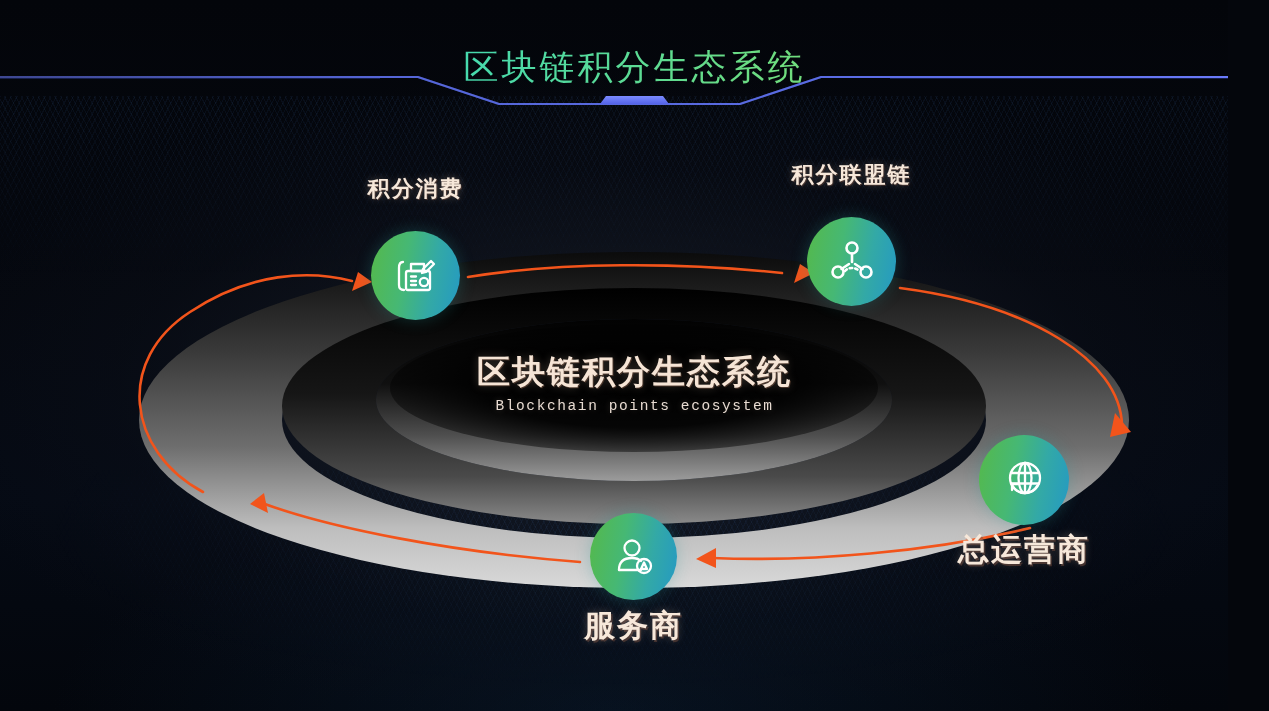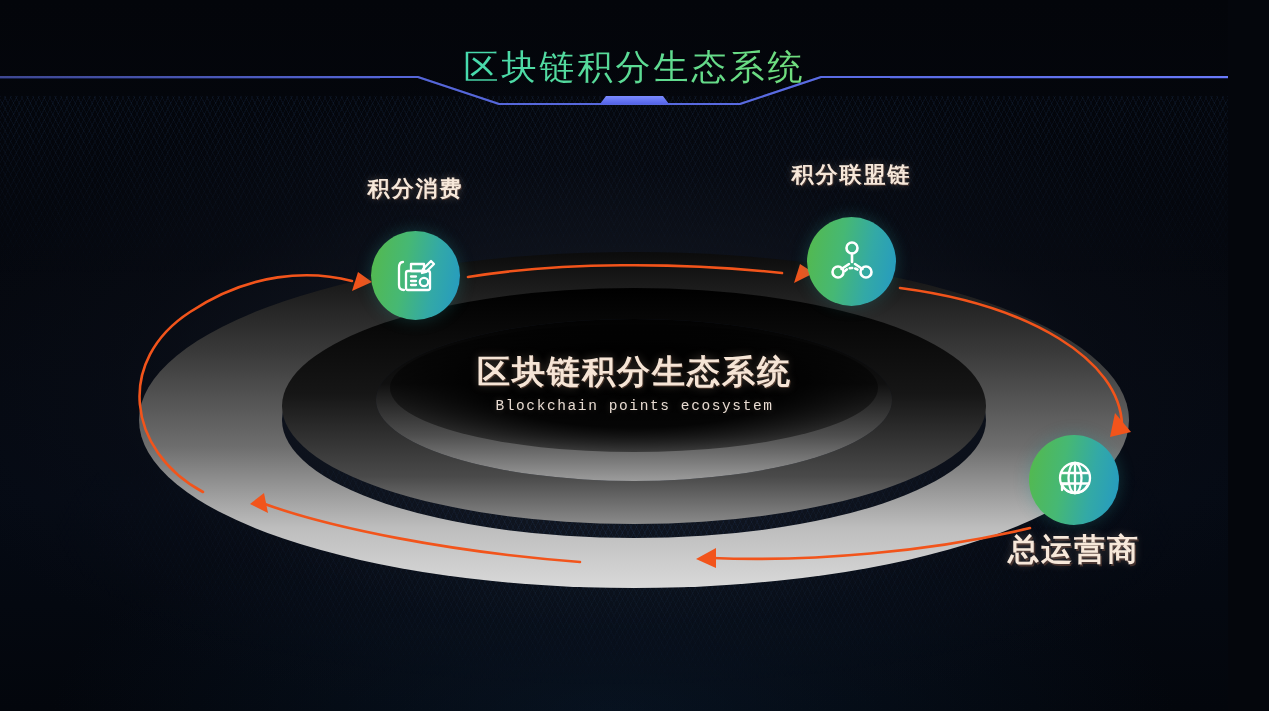--- a/index.html
+++ b/index.html
@@ -235,31 +235,45 @@
           <path d="M25,16.5 L25,25"></path>
           <path d="M22,27 L14.5,32"></path>
           <path d="M28,27 L35.5,32"></path>
           <path d="M18,34 C21,30 29,30 32,34" stroke-dasharray="2.5 3"></path>
         </g>
       </svg>
     </div>
     <div class="node-label label-light" style="top:-57px;">积分联盟链</div>
   </div>
 
-  <div class="node" style="left:1029px; top:435px;">
+  <div class="node" style="left:979px; top:435px;">
     <div class="node-circle" style="width:90px;height:90px;">
       <svg width="52" height="52" viewBox="0 0 52 52">
         <g fill="none" stroke="#ffffff" stroke-width="2.3" stroke-linecap="round" stroke-linejoin="round">
           <circle cx="27" cy="24" r="15"></circle>
           <ellipse cx="27" cy="24" rx="6.5" ry="15"></ellipse>
           <path d="M13,19 h28 M13,29.5 h28"></path>
           <path d="M27,9 v30"></path>
           <path d="M14,36 L14,30 L20,30"></path>
           <path d="M14,31 C20,42 34,41 39,32"></path>
         </g>
       </svg>
     </div>
     <div class="node-label label-bold" style="top:94px;">总运营商</div>
   </div>
 
+  <div class="node" style="left:590px; top:513px;">
+    <div class="node-circle" style="width:87px;height:87px;">
+      <svg width="50" height="50" viewBox="0 0 50 50">
+        <g fill="none" stroke="#ffffff" stroke-width="2.3" stroke-linecap="round" stroke-linejoin="round">
+          <circle cx="23" cy="16" r="7.5"></circle>
+          <path d="M10,38 C10,29 16,26 23,26 C27,26 30,27 32,29"></path>
+          <path d="M10,38 h22"></path>
+          <circle cx="35" cy="34" r="7"></circle>
+          <path d="M35,30.5 L38,37 h-6 Z"></path>
+        </g>
+      </svg>
+    </div>
+    <div class="node-label label-bold" style="top:92px;">服务商</div>
+  </div>
 
 
 </div>
 
 </body></html>

